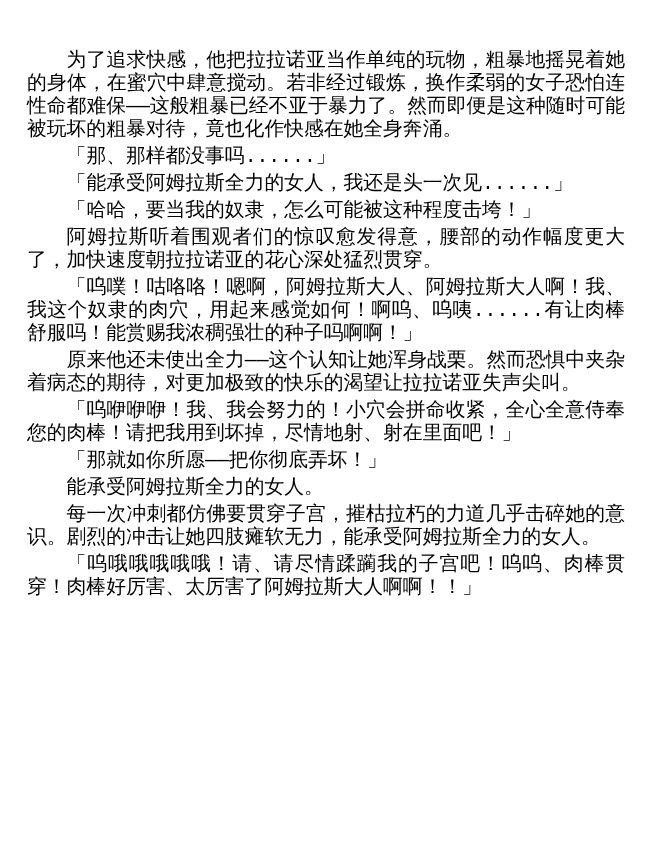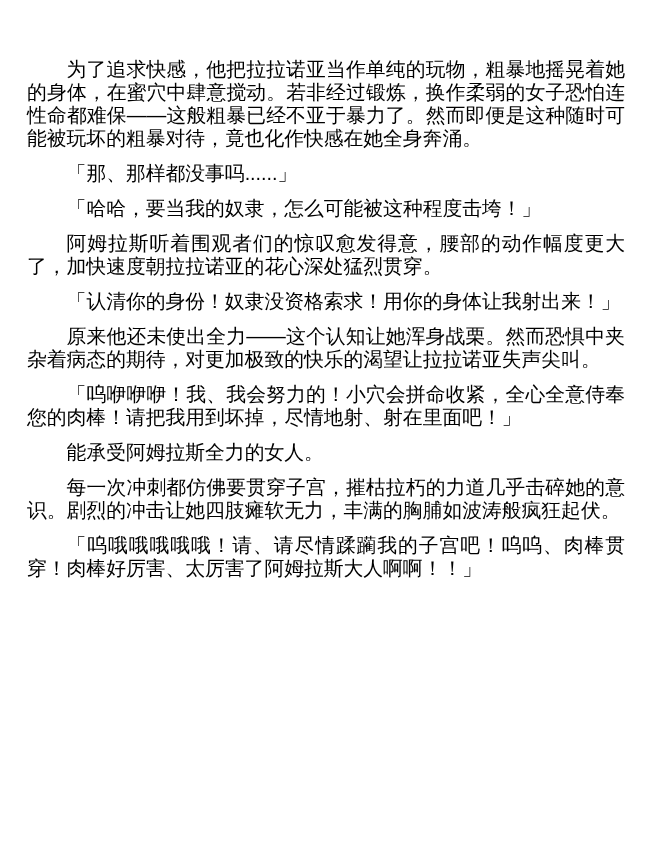--- a/index.html
+++ b/index.html
@@ -10,41 +10,43 @@
   .page {
     position: relative;
     width: 650px;
     height: 850px;
     box-sizing: border-box;
     padding: 46px 25px 0 27px;
     background: #ffffff;
     overflow: hidden;
   }
   .para {
-    margin: 12px 0 4px 0;
-    font-family: Liberation Sans, sans-serif;
+    margin: 4px 0 4px 0;
+    font-family: Liberation Mono, monospace;
     font-size: 19.8px;
     line-height: 23px;
     color: #000000;
     text-indent: 2em;
     text-align: justify;
     letter-spacing: 0;
     word-break: break-all;
     overflow-wrap: break-word;
   }
 </style>
 </head>
 <body>
 
 <div class="page">
   <div id="content">
       <p class="para">为了追求快感，他把拉拉诺亚当作单纯的玩物，粗暴地摇晃着她的身体，在蜜穴中肆意搅动。若非经过锻炼，换作柔弱的女子恐怕连性命都难保——这般粗暴已经不亚于暴力了。然而即便是这种随时可能被玩坏的粗暴对待，竟也化作快感在她全身奔涌。</p>
       <p class="para">「那、那样都没事吗......」</p>
+      <p class="para">「能承受阿姆拉斯全力的女人，我还是头一次见......」</p>
       <p class="para">「哈哈，要当我的奴隶，怎么可能被这种程度击垮！」</p>
       <p class="para">阿姆拉斯听着围观者们的惊叹愈发得意，腰部的动作幅度更大了，加快速度朝拉拉诺亚的花心深处猛烈贯穿。</p>
-      <p class="para">「认清你的身份！奴隶没资格索求！用你的身体让我射出来！」</p>
+      <p class="para">「呜噗！咕咯咯！嗯啊，阿姆拉斯大人、阿姆拉斯大人啊！我、我这个奴隶的肉穴，用起来感觉如何！啊呜、呜咦......有让肉棒舒服吗！能赏赐我浓稠强壮的种子吗啊啊！」</p>
       <p class="para">原来他还未使出全力——这个认知让她浑身战栗。然而恐惧中夹杂着病态的期待，对更加极致的快乐的渴望让拉拉诺亚失声尖叫。</p>
       <p class="para">「呜咿咿咿！我、我会努力的！小穴会拼命收紧，全心全意侍奉您的肉棒！请把我用到坏掉，尽情地射、射在里面吧！」</p>
+      <p class="para">「那就如你所愿——把你彻底弄坏！」</p>
       <p class="para">能承受阿姆拉斯全力的女人。</p>
-      <p class="para">每一次冲刺都仿佛要贯穿子宫，摧枯拉朽的力道几乎击碎她的意识。剧烈的冲击让她四肢瘫软无力，丰满的胸脯如波涛般疯狂起伏。</p>
+      <p class="para">每一次冲刺都仿佛要贯穿子宫，摧枯拉朽的力道几乎击碎她的意识。剧烈的冲击让她四肢瘫软无力，能承受阿姆拉斯全力的女人。</p>
       <p class="para">「呜哦哦哦哦哦！请、请尽情蹂躏我的子宫吧！呜呜、肉棒贯穿！肉棒好厉害、太厉害了阿姆拉斯大人啊啊！！」</p>
     </div>
 </div>
 
 </body></html>

